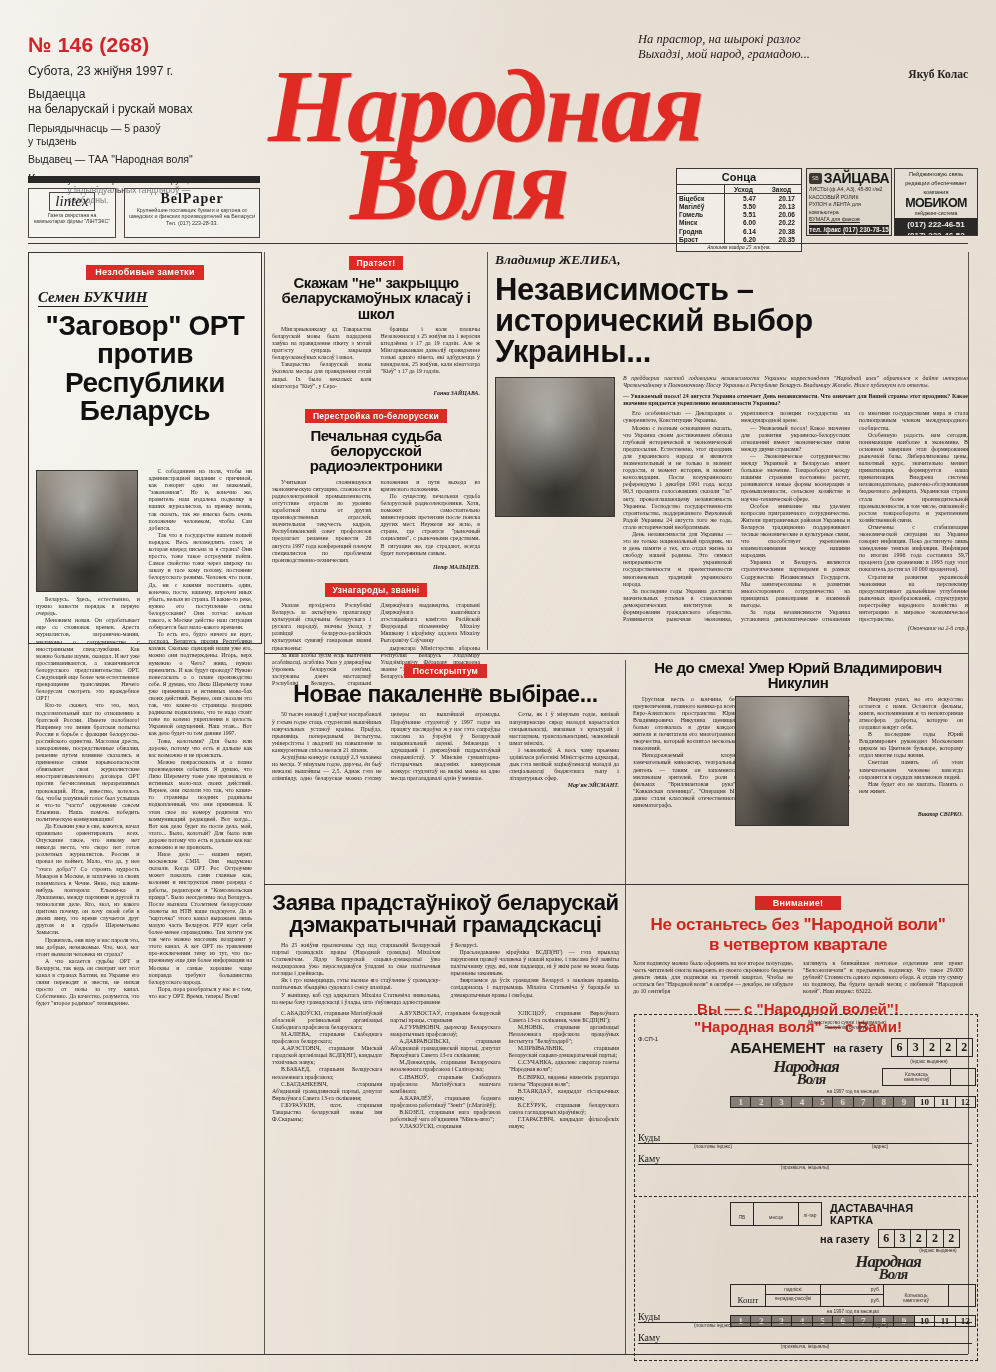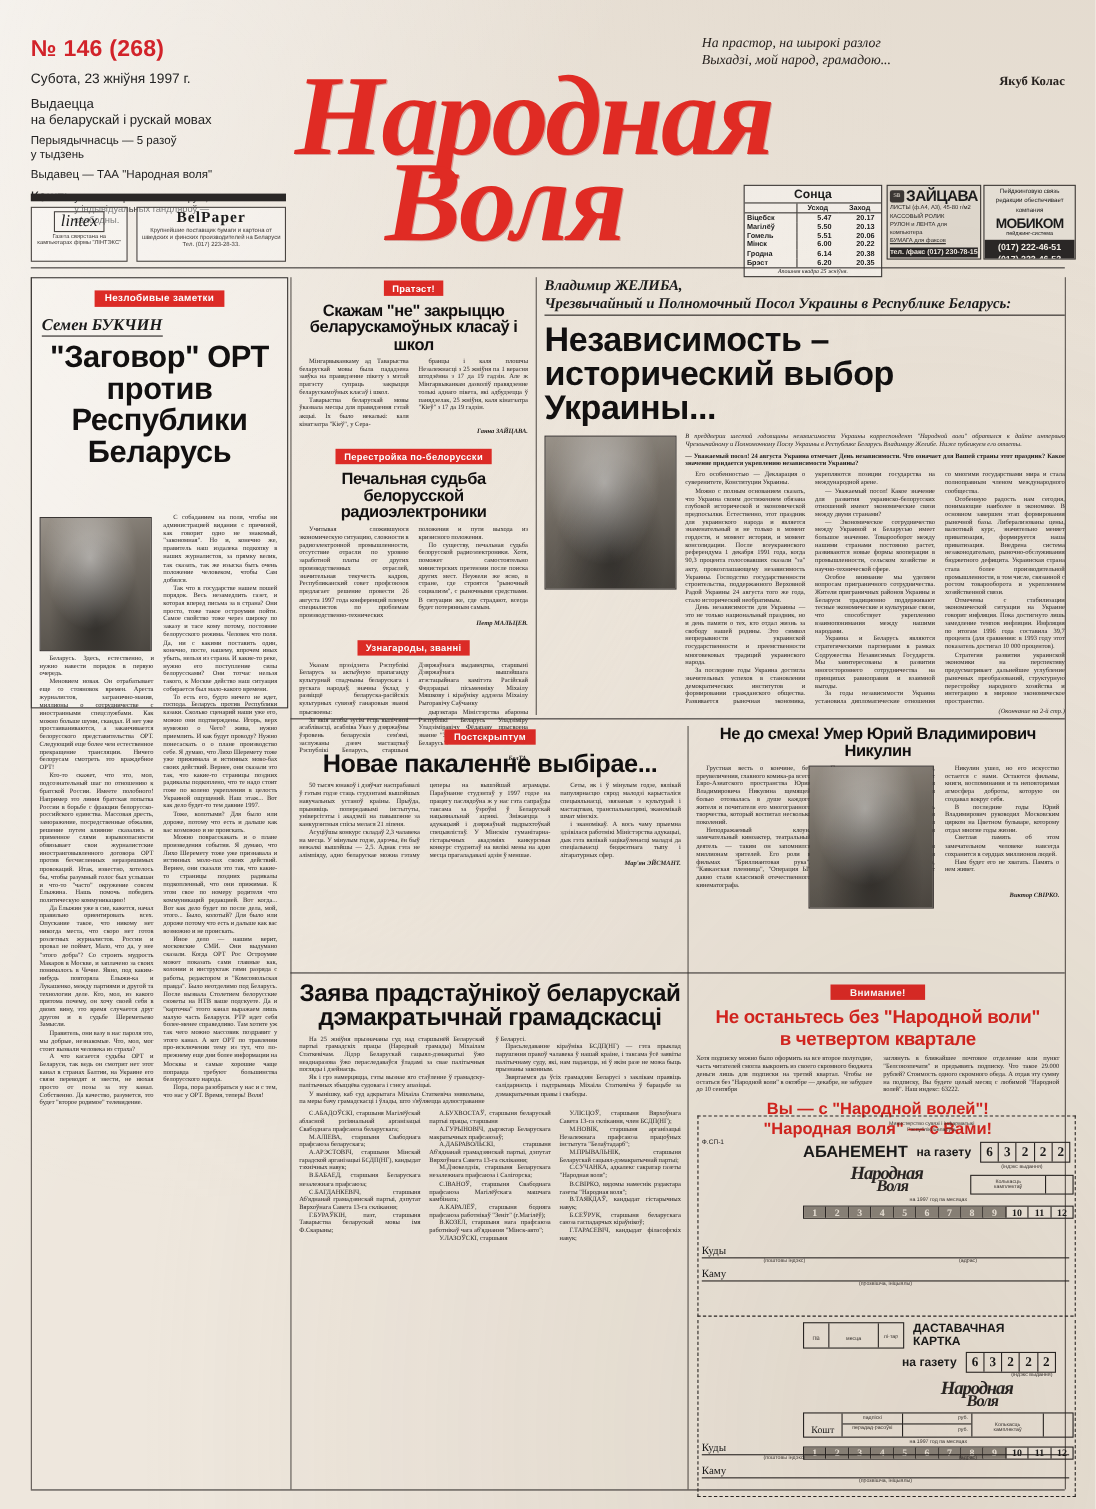--- a/index.html
+++ b/index.html
@@ -382,21 +382,20 @@
     <div class="ctext" style="column-count:2;column-gap:9px;margin-top:5px;" id="midawards">
         <p>Указам прэзідэнта Рэспублікі Беларусь за актыўную прапаганду культурнай спадчыны беларускага і рускага народаў, значны ўклад у развіццё беларуска-расійскіх культурных сувязяў ганаровыя званні прысвоены:</p>
         <p>За якія асобы зусім ёсць вылічэнні асаблівасці, асабліва Указ у дзяржаўны ўзровень беларускія сем'ямі, заслужаны дзеяч мастацтваў Рэспублікі Беларусь, старшыні Дзяржаўнага выдавецтва, старшыні Дзяржаўнага вышэйшага атэстацыйнага камітэта Расійскай Федэрацыі пісьменніку Міхаілу Мяшкову і кіраўніку аддзела Міхаілу Рыгоравічу Саўчанку</p>
         <p>дырэктара Міністэрства абароны Рэспублікі Беларусь Уладзіміру Уладзіміравічу Фёдараву прысвоена званне "Заслужаны артыст Рэспублікі Беларусь".</p>
       </div>
     <div class="ctext" style="text-align:right;font-style:italic;font-weight:bold;">БелТА.</div>
   </div>
 
   <div class="col" style="left:495px;top:252px;width:473px;">
     <div style="font-family:'Liberation Serif',serif;font-style:italic;font-weight:bold;font-size:13.5px;line-height:16px;">Владимир ЖЕЛИБА,</div>
-    <div style="font-family:'Liberation Serif',serif;font-style:italic;font-weight:bold;font-size:13.5px;line-height:16px;border-bottom:1.5px solid #262220;padding-bottom:2px;">Чрезвычайный и Полномочный Посол Украины в Республике Беларусь:</div>
     <div class="hl-black" style="font-size:31px;margin-top:6px;text-align:left;line-height:1.0;">Независимость – исторический выбор Украины...</div>
 
     <div style="position:relative;margin-top:8px;">
       <div class="photo" style="float:left;width:118px;height:138px;margin:2px 8px 4px 0;"></div>
       <div class="ctext" style="font-style:italic;">В преддверии шестой годовщины независимости Украины корреспондент "Народной воли" обратился к дайте интервью Чрезвычайному и Полномочному Послу Украины в Республике Беларусь Владимиру Желибе. Ниже публикуем его ответы.</div>
       <div class="ctext" style="font-weight:bold;margin-top:4px;">— Уважаемый посол! 24 августа Украина отмечает День независимости. Что означает для Вашей страны этот праздник? Какое значение придается укреплению независимости Украины?</div>
       <div class="ctext" id="interviewbody" style="column-count:3;column-gap:9px;margin-top:3px;">
           <p>Его особенностью — Декларация о суверенитете, Конституции Украины.</p>
           <p>Можно с полным основанием сказать, что Украина своим достижением обязана глубокой исторической и экономической предпосылки. Естественно, этот праздник для украинского народа и является знаменательный и не только в момент гордости, и момент истории, и момент консолидации. После всеукраинского референдума 1 декабря 1991 года, когда 90,3 процента голосовавших сказали "за" акту, провозглашающему независимость Украины. Господство государственности строительства, поддержанного Верховной Радой Украины 24 августа того же года, стало исторический необратимым.</p>
           <p>День независимости для Украины — это не только национальный праздник, но и день памяти о тех, кто отдал жизнь за свободу нашей родины. Это символ непрерывности украинской государственности и преемственности многовековых традиций украинского народа.</p>

